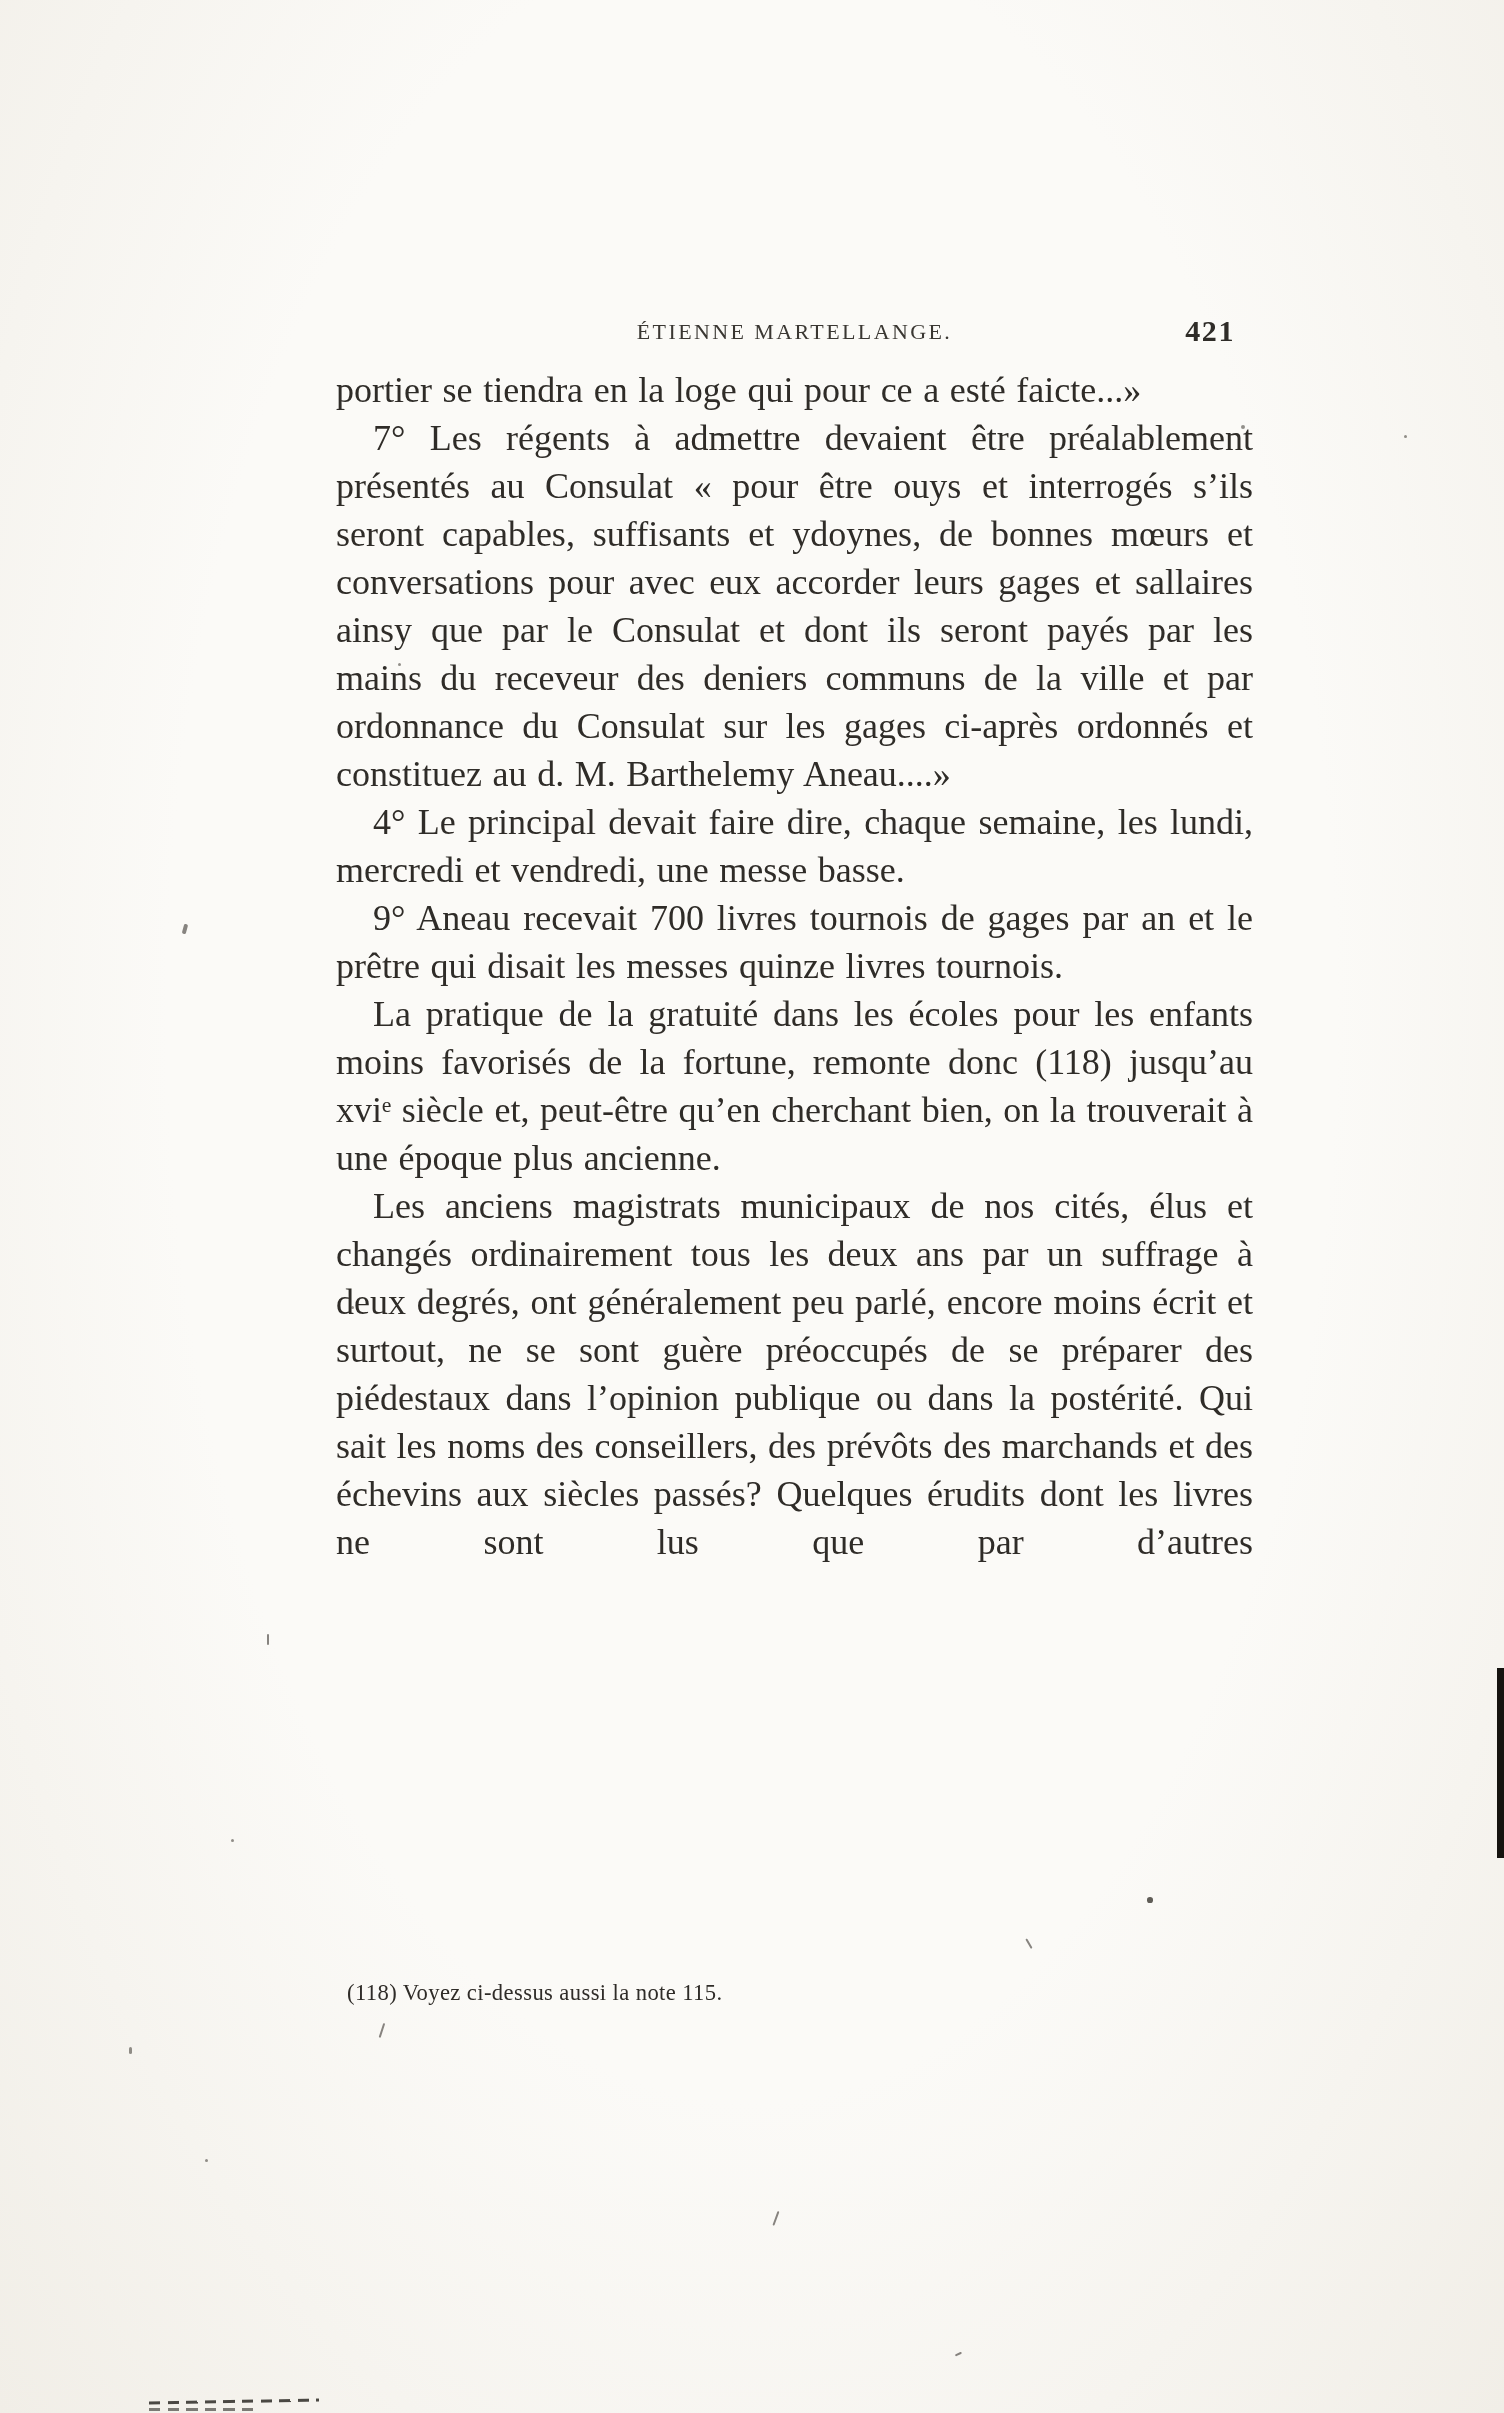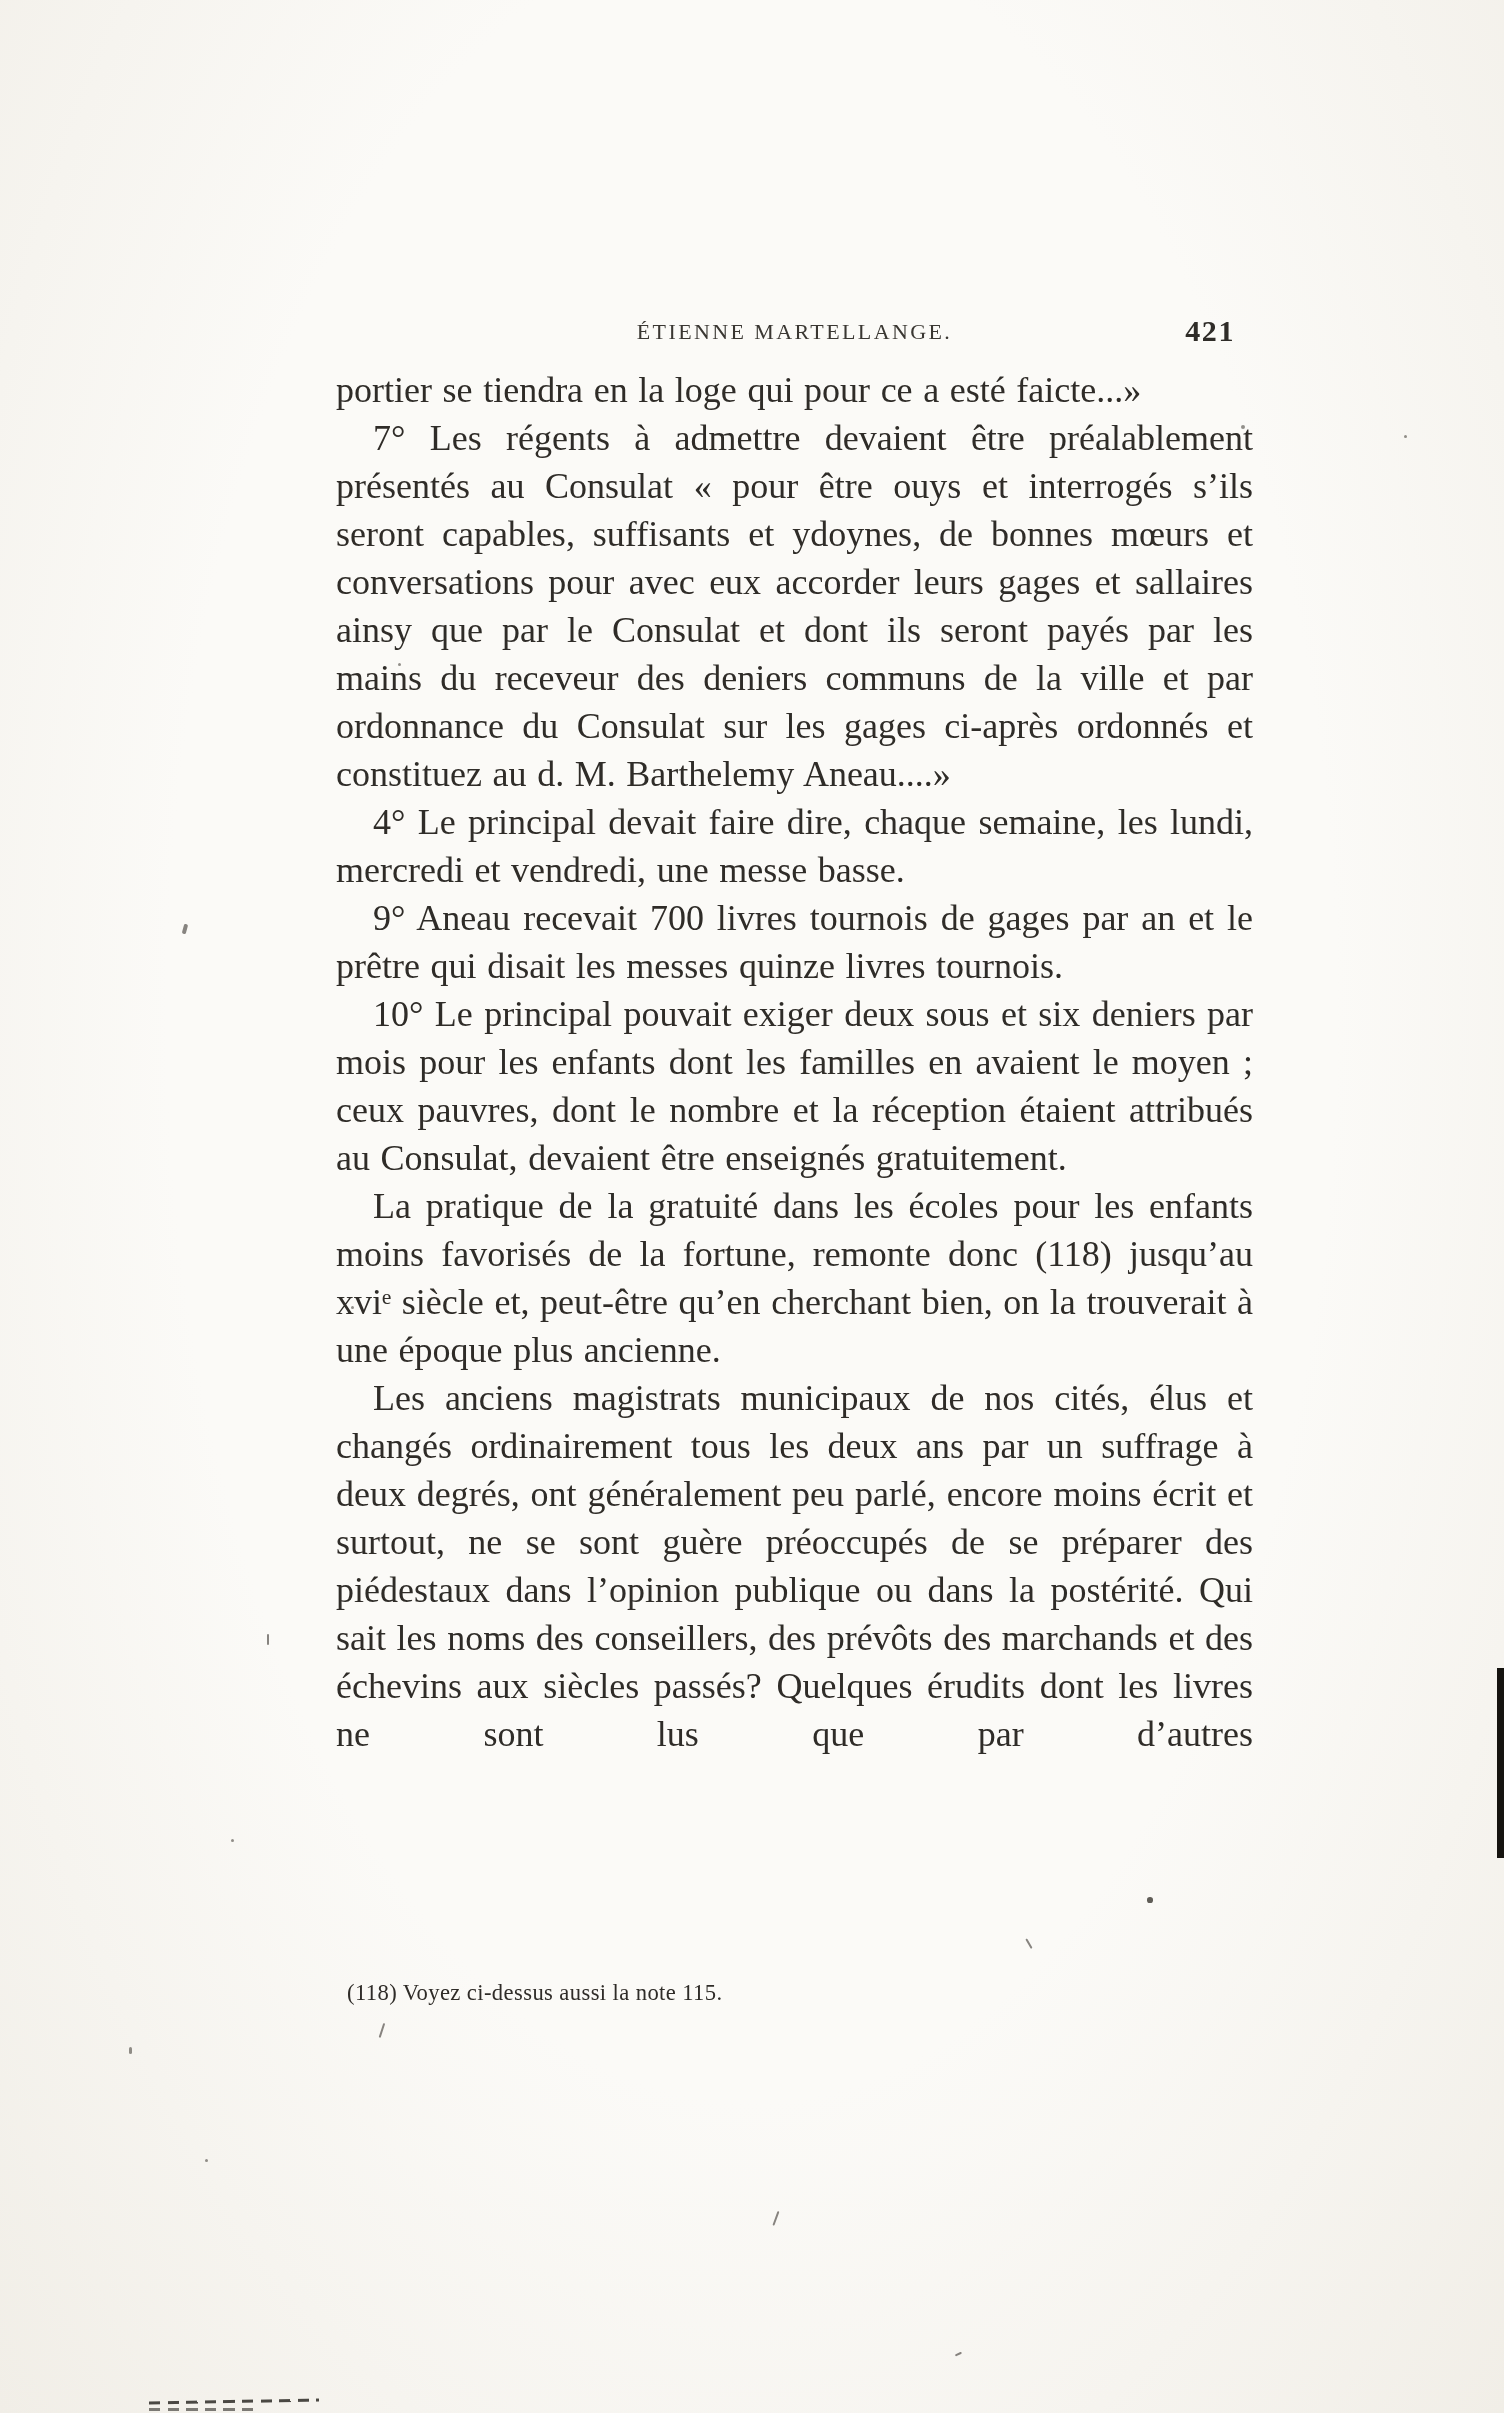--- a/index.html
+++ b/index.html
@@ -88,21 +88,20 @@
     <div class="header">
       <span class="running-title">ÉTIENNE MARTELLANGE.</span>
       <span class="pagenum">421</span>
     </div>
 
     <div class="body-text">
       <p>portier se tiendra en la loge qui pour ce a esté faicte...»</p>
       <p class="indent">7° Les régents à admettre devaient être préalablement présentés au Consulat « pour être ouys et interrogés s’ils seront capables, suffisants et ydoynes, de bonnes mœurs et conversations pour avec eux accorder leurs gages et sallaires ainsy que par le Consulat et dont ils seront payés par les mains du receveur des deniers communs de la ville et par ordonnance du Consulat sur les gages ci-après ordonnés et constituez au d. M. Barthelemy Aneau....»</p>
       <p class="indent">4° Le principal devait faire dire, chaque semaine, les lundi, mercredi et vendredi, une messe basse.</p>
       <p class="indent">9° Aneau recevait 700 livres tournois de gages par an et le prêtre qui disait les messes quinze livres tournois.</p>
-      <p class="indent">10° Le principal pouvait exiger deux sous et six deniers par mois pour les enfants dont les familles en avaient le moyen ; ceux pauvres, dont le nombre et la réception étaient attribués au Consulat, devaient être enseignés gratuitement.</p>
       <p class="indent">La pratique de la gratuité dans les écoles pour les enfants moins favorisés de la fortune, remonte donc (118) jusqu’au xviᵉ siècle et, peut-être qu’en cherchant bien, on la trouverait à une époque plus ancienne.</p>
       <p class="indent fill">Les anciens magistrats municipaux de nos cités, élus et changés ordinairement tous les deux ans par un suffrage à deux degrés, ont généralement peu parlé, encore moins écrit et surtout, ne se sont guère préoccupés de se préparer des piédestaux dans l’opinion publique ou dans la postérité. Qui sait les noms des conseillers, des prévôts des marchands et des échevins aux siècles passés? Quelques érudits dont les livres ne sont lus que par d’autres</p>
     </div>
 
   </div>
 
   <div class="footnote">(118) Voyez ci-dessus aussi la note 115.</div>
 
   <div class="edge-bar"></div>
   <div class="dash-line" style="left:149px; top:2400px; width:170px; transform:rotate(-1deg);"></div>

